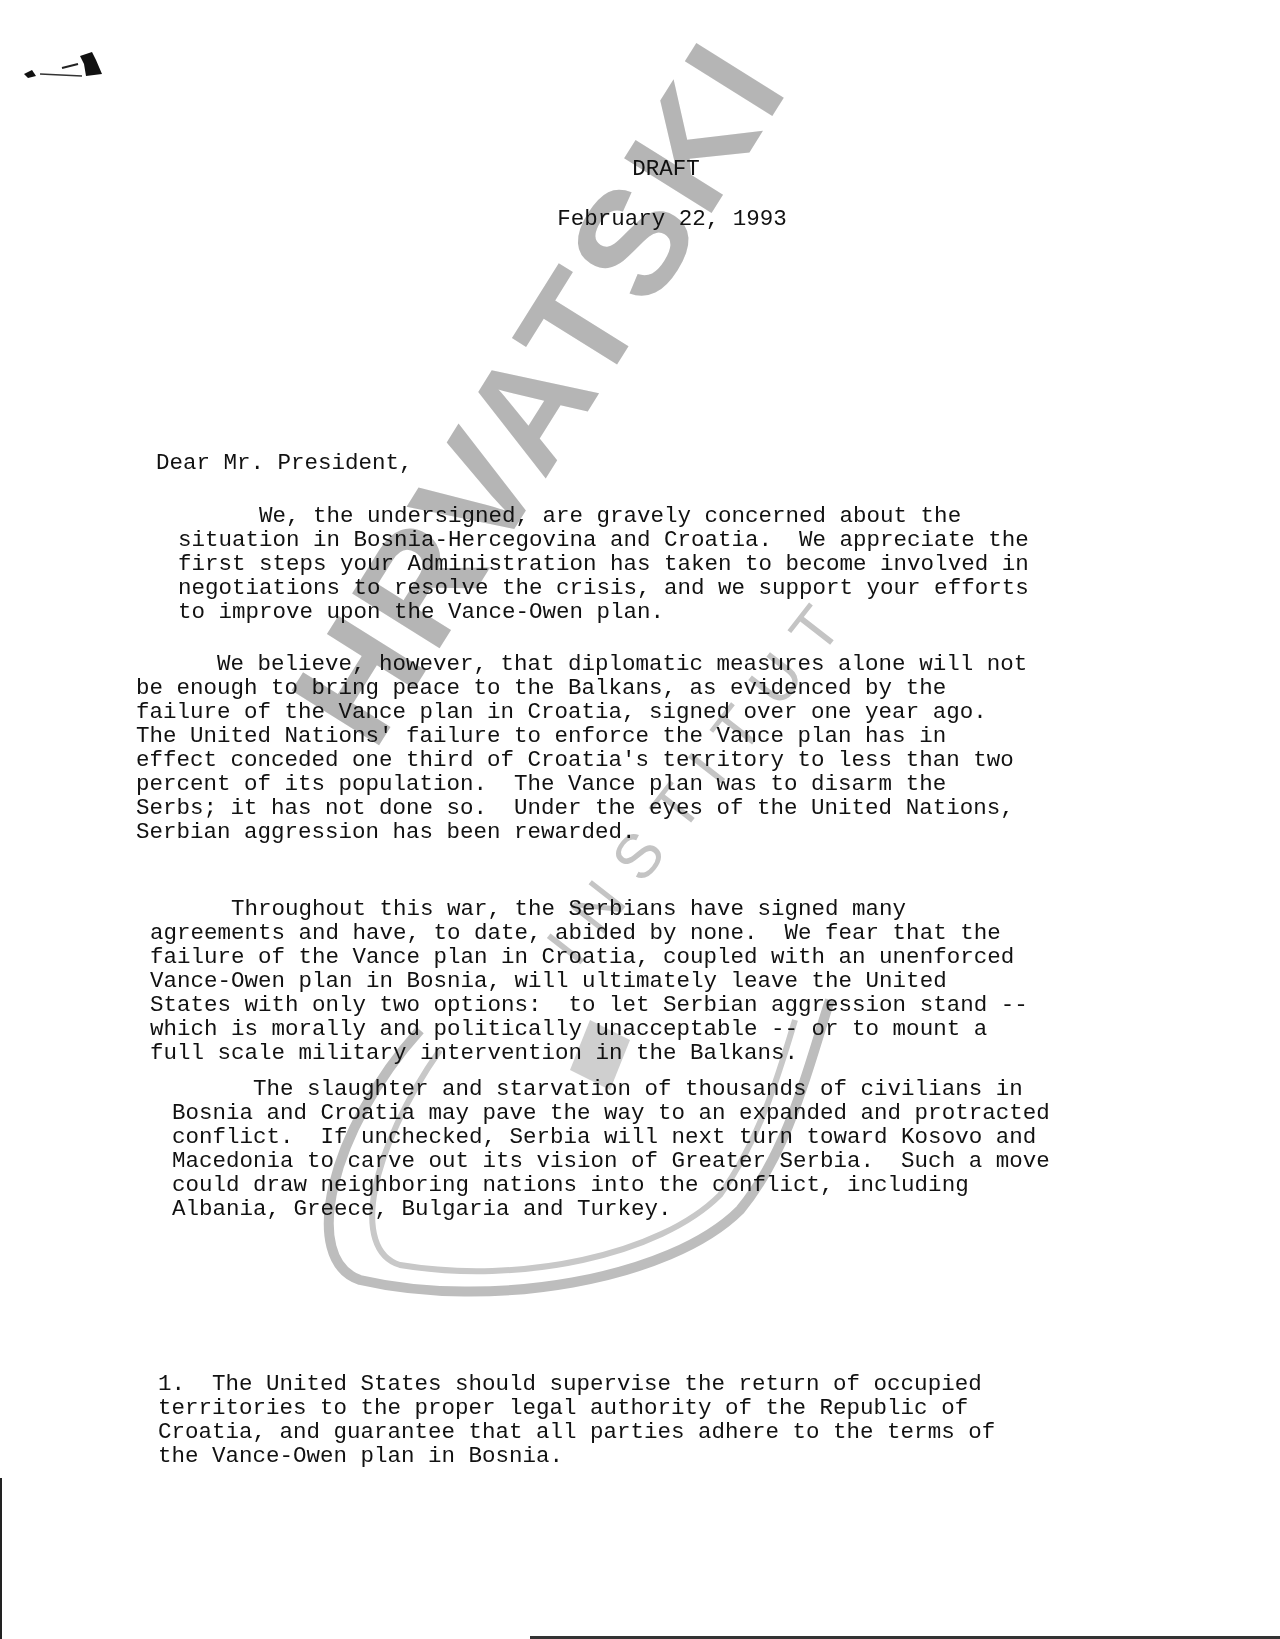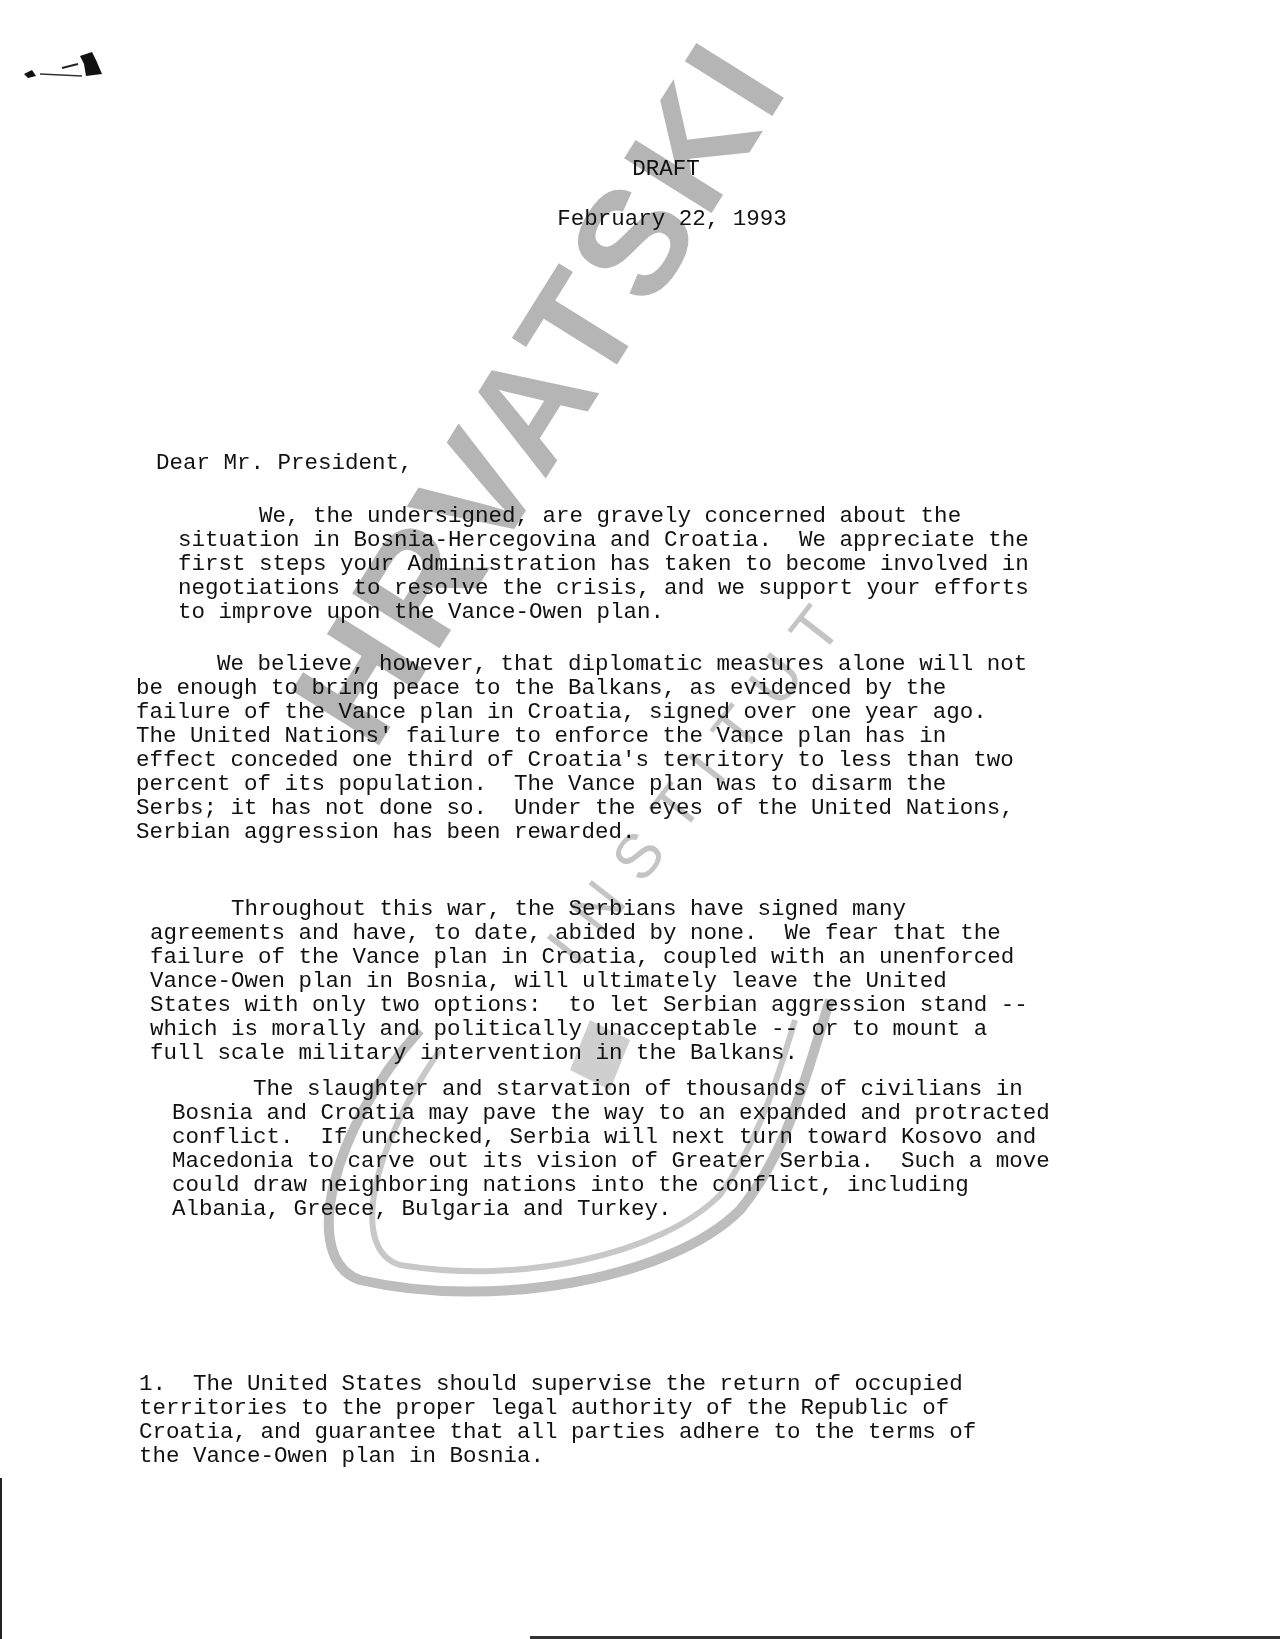--- a/index.html
+++ b/index.html
@@ -59,21 +59,21 @@
   .draft { top: 156px; left: 26px; }
   .date { top: 206px; left: 32px; }
 
   .address { left: 156px; top: 326px; }
   .salutation { left: 156px; top: 451px; text-align: right; }
   .p1 { left: 154px; top: 504px; margin-left: 24px; }
   .p2 { left: 136px; top: 652px; }
   .p3 { left: 150px; top: 897px; }
   .p4 { left: 148px; top: 1077px; margin-left: 24px; }
   .p5 { left: 148px; top: 1250px; }
-  .item1 { left: 139px; top: 1372px; }
+  .item1 { left: 158px; top: 1372px; }
 </style>
 </head>
 <body>
 
 <div class="page">
 
   <svg class="scan-mark" viewBox="0 0 86 34">
     <path d="M2 26 L10 22 L14 28 L6 30 Z" fill="#111"></path>
     <path d="M18 26 L60 28" stroke="#333" stroke-width="1.5"></path>
     <path d="M58 8 L70 4 L74 12 L80 26 L64 28 L62 16 Z" fill="#111"></path>

